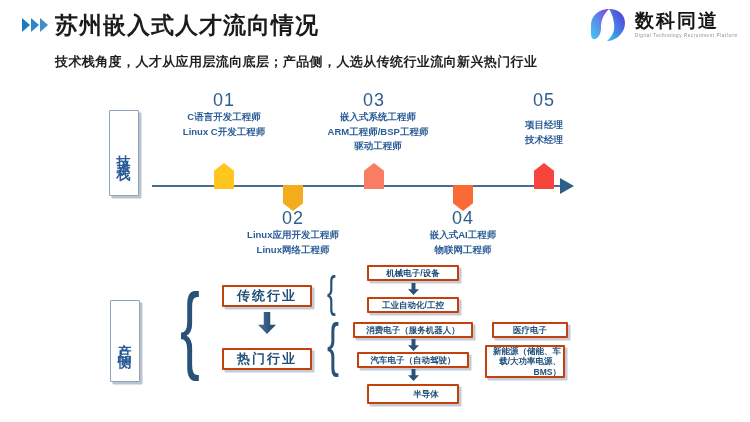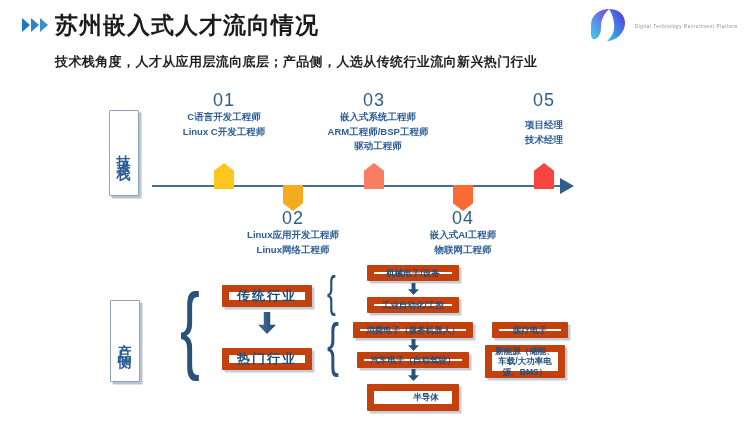--- a/index.html
+++ b/index.html
@@ -66,24 +66,24 @@
 
   
   .brace{position:absolute;color:#2a5278;font-weight:300;line-height:1;}
   #brace-main{left:180px;top:280px;font-size:96px;transform:scaleX(.62);transform-origin:left top;}
   #brace-trad{left:327px;top:270px;font-size:44px;transform:scaleX(.6);transform-origin:left top;}
   #brace-hot{left:327px;top:315px;font-size:60px;transform:scaleX(.6);transform-origin:left top;}
 
   
   .fbox{
     position:absolute;
-    border:7px solid #c2410c;
+    border:2px solid #c2410c;
     background:#ffffff;
     box-shadow:2.5px 2.5px 0 0 #c3ccd7;
-    display:flex;align-items:center;justify-content:center;text-align:center;
+    display:flex;align-items:center;justify-content:center;text-align:right;
     color:#1f4e79;border-radius:1px;
     box-sizing:border-box;
   }
   .fbox.big{font-size:13px;font-weight:bold;letter-spacing:2px;}
   .fbox.small{font-size:8.5px;font-weight:bold;letter-spacing:0;line-height:1.25;padding:1px 2px;}
 
   #box-traditional{left:222px;top:285px;width:90px;height:22px;}
   #box-hot{left:222px;top:348px;width:90px;height:22px;}
 
   .dart{position:absolute;background:#2a5278;}
@@ -91,21 +91,21 @@
      clip-path:polygon(32% 0,68% 0,68% 58%,100% 58%,50% 100%,0 58%,32% 58%);
      background:linear-gradient(90deg,#4a7196,#1d466e);}
 
   .sarrow{position:absolute;width:11px;height:12px;background:#2a5278;
      clip-path:polygon(32% 0,68% 0,68% 52%,100% 52%,50% 100%,0 52%,32% 52%);}
 
   #box-machinery{left:367px;top:265px;width:92px;height:16px;}
   #box-industrial{left:367px;top:297px;width:92px;height:16px;}
   #box-consumer{left:353px;top:322px;width:120px;height:16px;}
   #box-auto{left:357px;top:352px;width:112px;height:16px;}
-  #box-semi{left:367px;top:384px;width:92px;height:27px;padding-left:28px;}
+  #box-semi{left:367px;top:384px;width:92px;height:20px;padding-left:28px;}
   #box-medical{left:492px;top:322px;width:76px;height:16px;}
   #box-energy{left:485px;top:345px;width:80px;height:33px;}
 
   #arr-1{left:408px;top:283px;}
   #arr-2{left:408px;top:339px;}
   #arr-3{left:408px;top:369px;}
 </style>
 </head>
 <body>
 
@@ -130,20 +130,21 @@
           <linearGradient id="lg2" x1="0" y1="1" x2="1" y2="0">
             <stop offset="0" stop-color="#2ec7ea"></stop>
               <stop offset="1" stop-color="#5b2fd8"></stop>
           </linearGradient>
         </defs>
         <path d="M3 20 C3 7,14 3,21 3 C14 10,13 16,13 22 C13 29,9 34,5 33 C2 31,3 25,3 20 Z" fill="url(#lg1)"></path>
         <path d="M21 3 C31 3,37 9,37 17 C37 27,28 35,19 35 C25 30,27 24,26 17 C25 10,23 6,21 3 Z" fill="url(#lg2)"></path>
       </svg>
     </div>
     <div class="logo-text">
+      <div class="logo-name">数科同道</div>
       <div class="logo-tag">Digital Technology Recruitment Platform</div>
     </div>
   </div>
 
   <div class="vbox" id="tech-stack-box">
     <div class="vtext">技术栈</div>
   </div>
   <div class="vbox" id="product-side-box">
     <div class="vtext">产品侧</div>
   </div>

